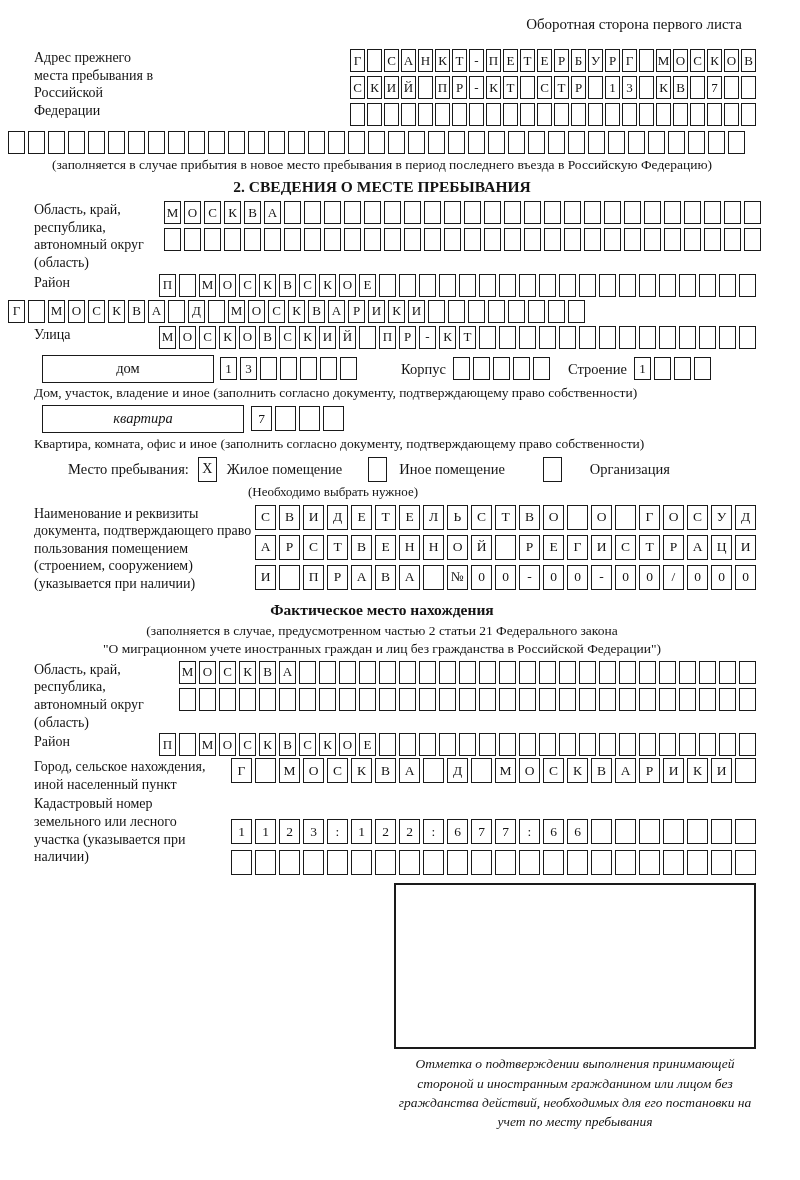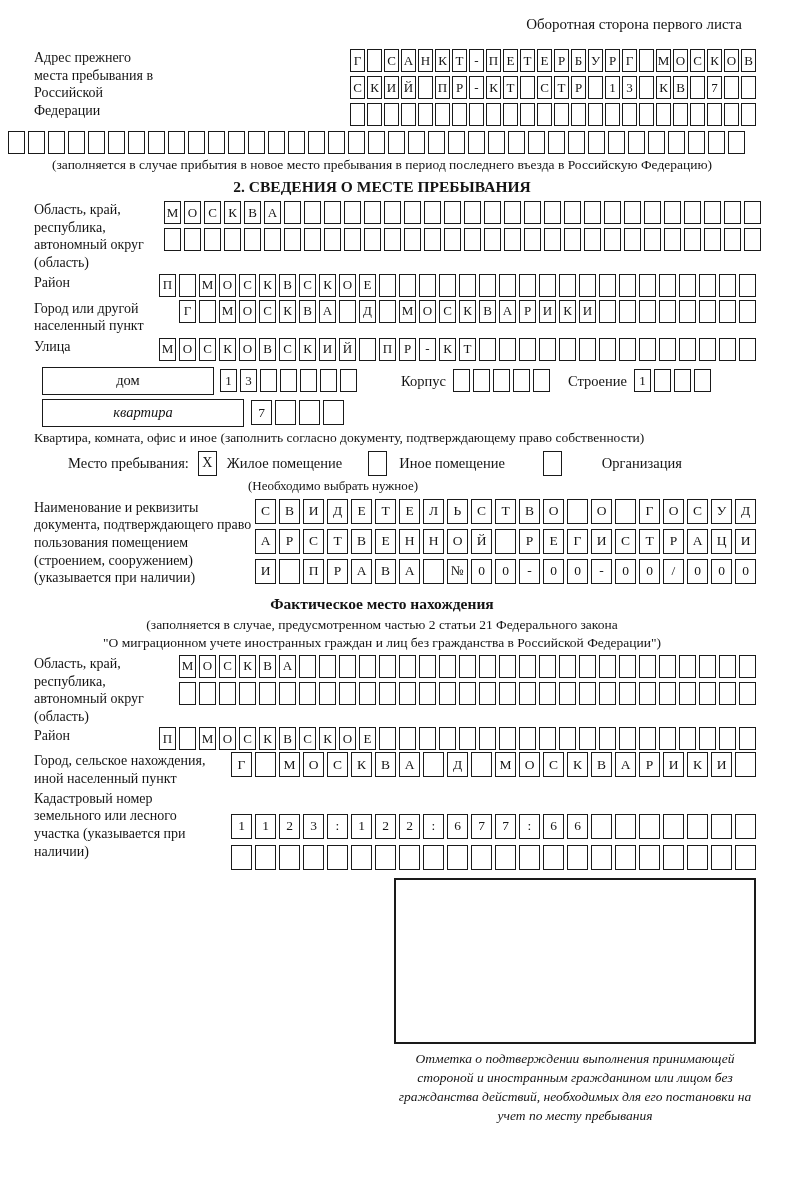--- a/index.html
+++ b/index.html
@@ -300,21 +300,20 @@
         <span class="cell"></span>
         <span class="cell"></span>
         <span class="cell"></span>
         <span class="cell"></span>
         <span class="cell"></span>
         <span class="cell"></span>
       </div>
   </div>
 
   <div class="frow mt3">
-    <div class="lbl w-city">Город или другой населенный пункт</div>
     <div class="cells md">
         <span class="cell">Г</span>
         <span class="cell"></span>
         <span class="cell">М</span>
         <span class="cell">О</span>
         <span class="cell">С</span>
         <span class="cell">К</span>
         <span class="cell">В</span>
         <span class="cell">А</span>
         <span class="cell"></span>
@@ -397,40 +396,41 @@
         <span class="cell"></span>
       </div>
     <div class="inline-lbl" style="margin-left:18px;">Строение</div>
     <div class="cells md" style="margin-left:7px;">
         <span class="cell">1</span>
         <span class="cell"></span>
         <span class="cell"></span>
         <span class="cell"></span>
       </div>
   </div>
+  <div class="caption mt2">Дом, участок, владение и иное (заполнить согласно документу, подтверждающему право собственности)</div>
 
   <div class="stay-row mt4">
     <div class="widebox" style="width:202px;font-style:italic;">квартира</div>
     <div class="cells lg" style="margin-left:7px;">
         <span class="cell">7</span>
         <span class="cell"></span>
         <span class="cell"></span>
         <span class="cell"></span>
       </div>
   </div>
   <div class="caption mt3">Квартира, комната, офис и иное (заполнить согласно документу, подтверждающему право собственности)</div>
 
   <div class="stay-row mt5">
     <div class="stay-lbl" style="padding-left:26px;">Место пребывания:</div>
     <div class="chk" style="margin-left:9px;">X</div>
     <div class="stay-lbl" style="margin-left:10px;">Жилое помещение</div>
     <div class="chk" style="margin-left:26px;"></div>
     <div class="stay-lbl" style="margin-left:12px;">Иное помещение</div>
     <div class="chk" style="margin-left:38px;"></div>
-    <div class="stay-lbl" style="margin-left:40px;">Организация</div>
+    <div class="stay-lbl" style="margin-left:28px;">Организация</div>
   </div>
   <div class="stay-note mt2">(Необходимо выбрать нужное)</div>
 
   <div class="frow mt5">
     <div class="lbl w-doc">Наименование и реквизиты документа, подтверждающего право пользования помещением (строением, сооружением) (указывается при наличии)</div>
     <div class="stack" style="gap:5px;">
       <div class="cells lg">
           <span class="cell">С</span>
           <span class="cell">В</span>
           <span class="cell">И</span>

